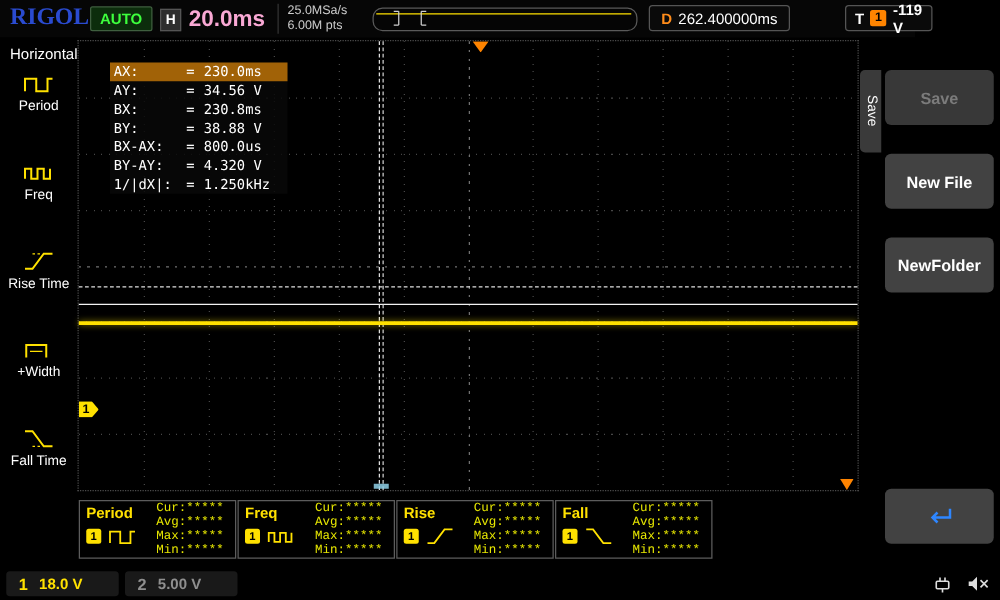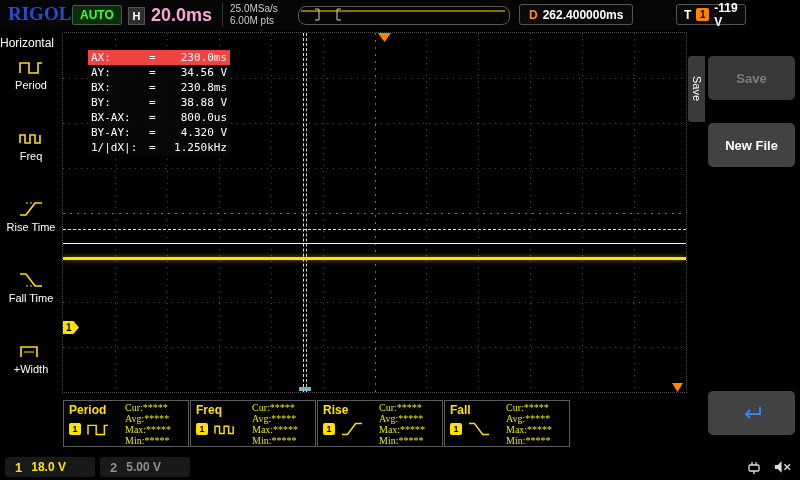--- a/index.html
+++ b/index.html
@@ -17,31 +17,31 @@
   .hbox{display:inline-block;width:15px;height:16px;line-height:16px;text-align:center;
         background:#2e2e2e;color:#fff;font-weight:bold;font-size:11px;border:1px solid #555;}
   .hval{color:#f9a8d4;font-weight:bold;font-size:18px;}
   .acq{position:absolute;left:222px;top:3px;color:#ccc;font-size:10px;line-height:12px;
        border-left:1px solid #333;padding-left:7px;}
   .preview{position:absolute;left:298px;top:6px;width:210px;height:17px;border:1px solid #5a5a5a;
            border-radius:8px;background:#050505;overflow:hidden;}
   .dgroup{position:absolute;left:519px;top:4px;height:19px;display:flex;align-items:center;gap:5px;
           border:1px solid #555;border-radius:3px;padding:0 9px;background:#0a0a0a;}
   .dlabel{color:#ff8c1a;font-weight:bold;font-size:12px;}
-  .dval{color:#fff;font-weight:bold;font-size:12px;}
+  .dval{color:#fff;font-weight:normal;font-size:12px;}
   .tgroup{position:absolute;left:676px;top:4px;height:19px;display:flex;align-items:center;gap:5px;
           border:1px solid #555;border-radius:3px;padding:0 7px;background:#0a0a0a;}
   .tlabel{color:#fff;font-weight:bold;font-size:12px;}
   .tsrc{display:inline-block;min-width:13px;height:13px;line-height:13px;text-align:center;
         background:#ff8400;color:#000;font-size:10px;font-weight:bold;border-radius:2px;}
   .tval{color:#fff;font-weight:bold;font-size:12px;}
 
   
   .leftbar{position:absolute;left:0;top:30px;width:62px;height:425px;background:#000;}
-  .lefttitle{margin-top:6px;text-align:left;color:#fff;font-size:12px;}
+  .lefttitle{margin-top:6px;text-align:right;color:#fff;font-size:12px;}
   .litem{height:65px;text-align:center;cursor:pointer;}
   .litem svg{display:block;margin:6px auto 0;}
   .llabel{color:#fff;font-size:11px;margin-top:1px;}
 
   
   .graticule{position:absolute;left:62px;top:32px;width:625px;height:361px;background:#000;
              border:1px dotted #4b4b4b;box-sizing:border-box;}
   .grid{position:absolute;inset:0;}
   .gv{position:absolute;top:0;bottom:0;width:1px;
       background-image:repeating-linear-gradient(to bottom,#474747 0 1px,transparent 1px 6px);}
@@ -63,35 +63,35 @@
            font-size:10px;font-weight:bold;line-height:13px;text-align:left;padding-left:3px;
            box-sizing:border-box;clip-path:polygon(0 0,65% 0,100% 50%,65% 100%,0 100%);}
   .trigpos{position:absolute;left:315px;top:0;width:13px;height:9px;background:#ff8400;
            clip-path:polygon(0 0,100% 0,50% 100%);}
   .trigedge{position:absolute;right:3px;bottom:0;width:11px;height:9px;background:#ff8400;
             clip-path:polygon(0 0,100% 0,50% 100%);}
 
   .cursor-panel{position:absolute;left:25px;top:17px;width:142px;background:rgba(8,8,8,.84);
                 font-family:"DejaVu Sans Mono",monospace;font-size:11px;color:#fff;}
   .crow{display:flex;height:15px;line-height:15px;padding:0 3px;}
-  .crow.hl{background:#ef4444;}
+  .crow.hl{background:#a16207;}
   .clab{width:58px;}
   .ceq{width:14px;}
-  .cval{flex:1;text-align:right;}
+  .cval{flex:1;}
 
   
   .measrow{position:absolute;left:63px;top:400px;display:flex;gap:1px;}
   .mbox{position:relative;width:126px;height:47px;border:1px solid #5c5c5c;background:#000;
         box-sizing:border-box;}
   .mtitle{position:absolute;left:5px;top:2px;color:#ffe100;font-size:12px;font-weight:bold;}
   .mbadge{position:absolute;left:5px;top:22px;width:12px;height:12px;background:#ffe100;color:#000;
           font-size:9px;font-weight:bold;line-height:12px;text-align:center;border-radius:2px;}
   .micon{position:absolute;left:22px;top:18px;}
   .mstats{position:absolute;right:3px;top:1px;width:60px;font-size:10px;line-height:11px;
-          color:#e8e800;font-family:Liberation Serif, serif;margin-left:44px;}
+          color:#e8e800;font-family:Liberation Mono, monospace;margin-left:44px;}
 
   
   .rightmenu{position:absolute;left:688px;top:30px;width:112px;height:425px;background:#000;}
   .rtab{position:absolute;left:0;top:26px;width:17px;height:66px;background:#3a3a3a;
         border-radius:4px 0 0 4px;color:#fff;font-size:11px;writing-mode:vertical-rl;
         text-align:center;line-height:17px;}
   .mbtn{position:absolute;left:20px;width:87px;height:44px;background:#424242;border:none;
         border-radius:5px;color:#fff;font-size:13px;font-weight:bold;
         font-family:"Liberation Sans",sans-serif;cursor:pointer;}
   .mbtn.disabled{color:#7b7b7b;background:#383838;}
@@ -169,35 +169,35 @@
             <path d="M2 17 H8 L17 5 H24" fill="none" stroke="#ffe100" stroke-width="1.6"></path>
             <path d="M8 5 H14" stroke="#ffe100" stroke-width="1" stroke-dasharray="2 2"></path>
           </svg>
       </span>
       <div class="llabel">Rise Time</div>
     </div>
 
     <div class="litem">
       <span>
         <svg width="28" height="22" viewBox="0 0 26 22">
+            <path d="M3 17 V7 H19 V17" fill="none" stroke="#ffe100" stroke-width="1.6"></path>
+            <path d="M6 12 H16" stroke="#ffe100" stroke-width="1"></path>
+          </svg>
+      </span>
+      <div class="llabel">+Width</div>
+    </div>
+
+    <div class="litem">
+      <span>
+        <svg width="28" height="22" viewBox="0 0 26 22">
             <path d="M2 5 H8 L17 17 H24" fill="none" stroke="#ffe100" stroke-width="1.6"></path>
             <path d="M8 17 H14" stroke="#ffe100" stroke-width="1" stroke-dasharray="2 2"></path>
           </svg>
       </span>
       <div class="llabel">Fall Time</div>
-    </div>
-
-    <div class="litem">
-      <span>
-        <svg width="28" height="22" viewBox="0 0 26 22">
-            <path d="M3 17 V7 H19 V17" fill="none" stroke="#ffe100" stroke-width="1.6"></path>
-            <path d="M6 12 H16" stroke="#ffe100" stroke-width="1"></path>
-          </svg>
-      </span>
-      <div class="llabel">+Width</div>
     </div>
 
   </aside>
 
   <div class="graticule">
     <div class="grid">
         <div class="gv" style="left: 51.9px;"></div>
         <div class="gv" style="left: 103.8px;"></div>
         <div class="gv" style="left: 155.8px;"></div>
         <div class="gv" style="left: 207.7px;"></div>
@@ -331,20 +331,21 @@
         <div>Max:*****</div>
         <div>Min:*****</div>
       </div>
     </div>
   </div>
 
   <aside class="rightmenu">
     <div class="rtab">Save</div>
     <button class="mbtn mb0 disabled">Save</button>
     <button class="mbtn mb1">New File</button>
+    <button class="mbtn mb2">NewFolder</button>
     <button class="mbtn mb5">
       <span>
         <svg width="26" height="20" viewBox="0 0 26 20">
             <path d="M21 4 V11 H7 M11 7 L7 11 L11 15" fill="none" stroke="#2e86ff" stroke-width="2"></path>
           </svg>
       </span>
     </button>
   </aside>
 
   <footer class="statusbar">

